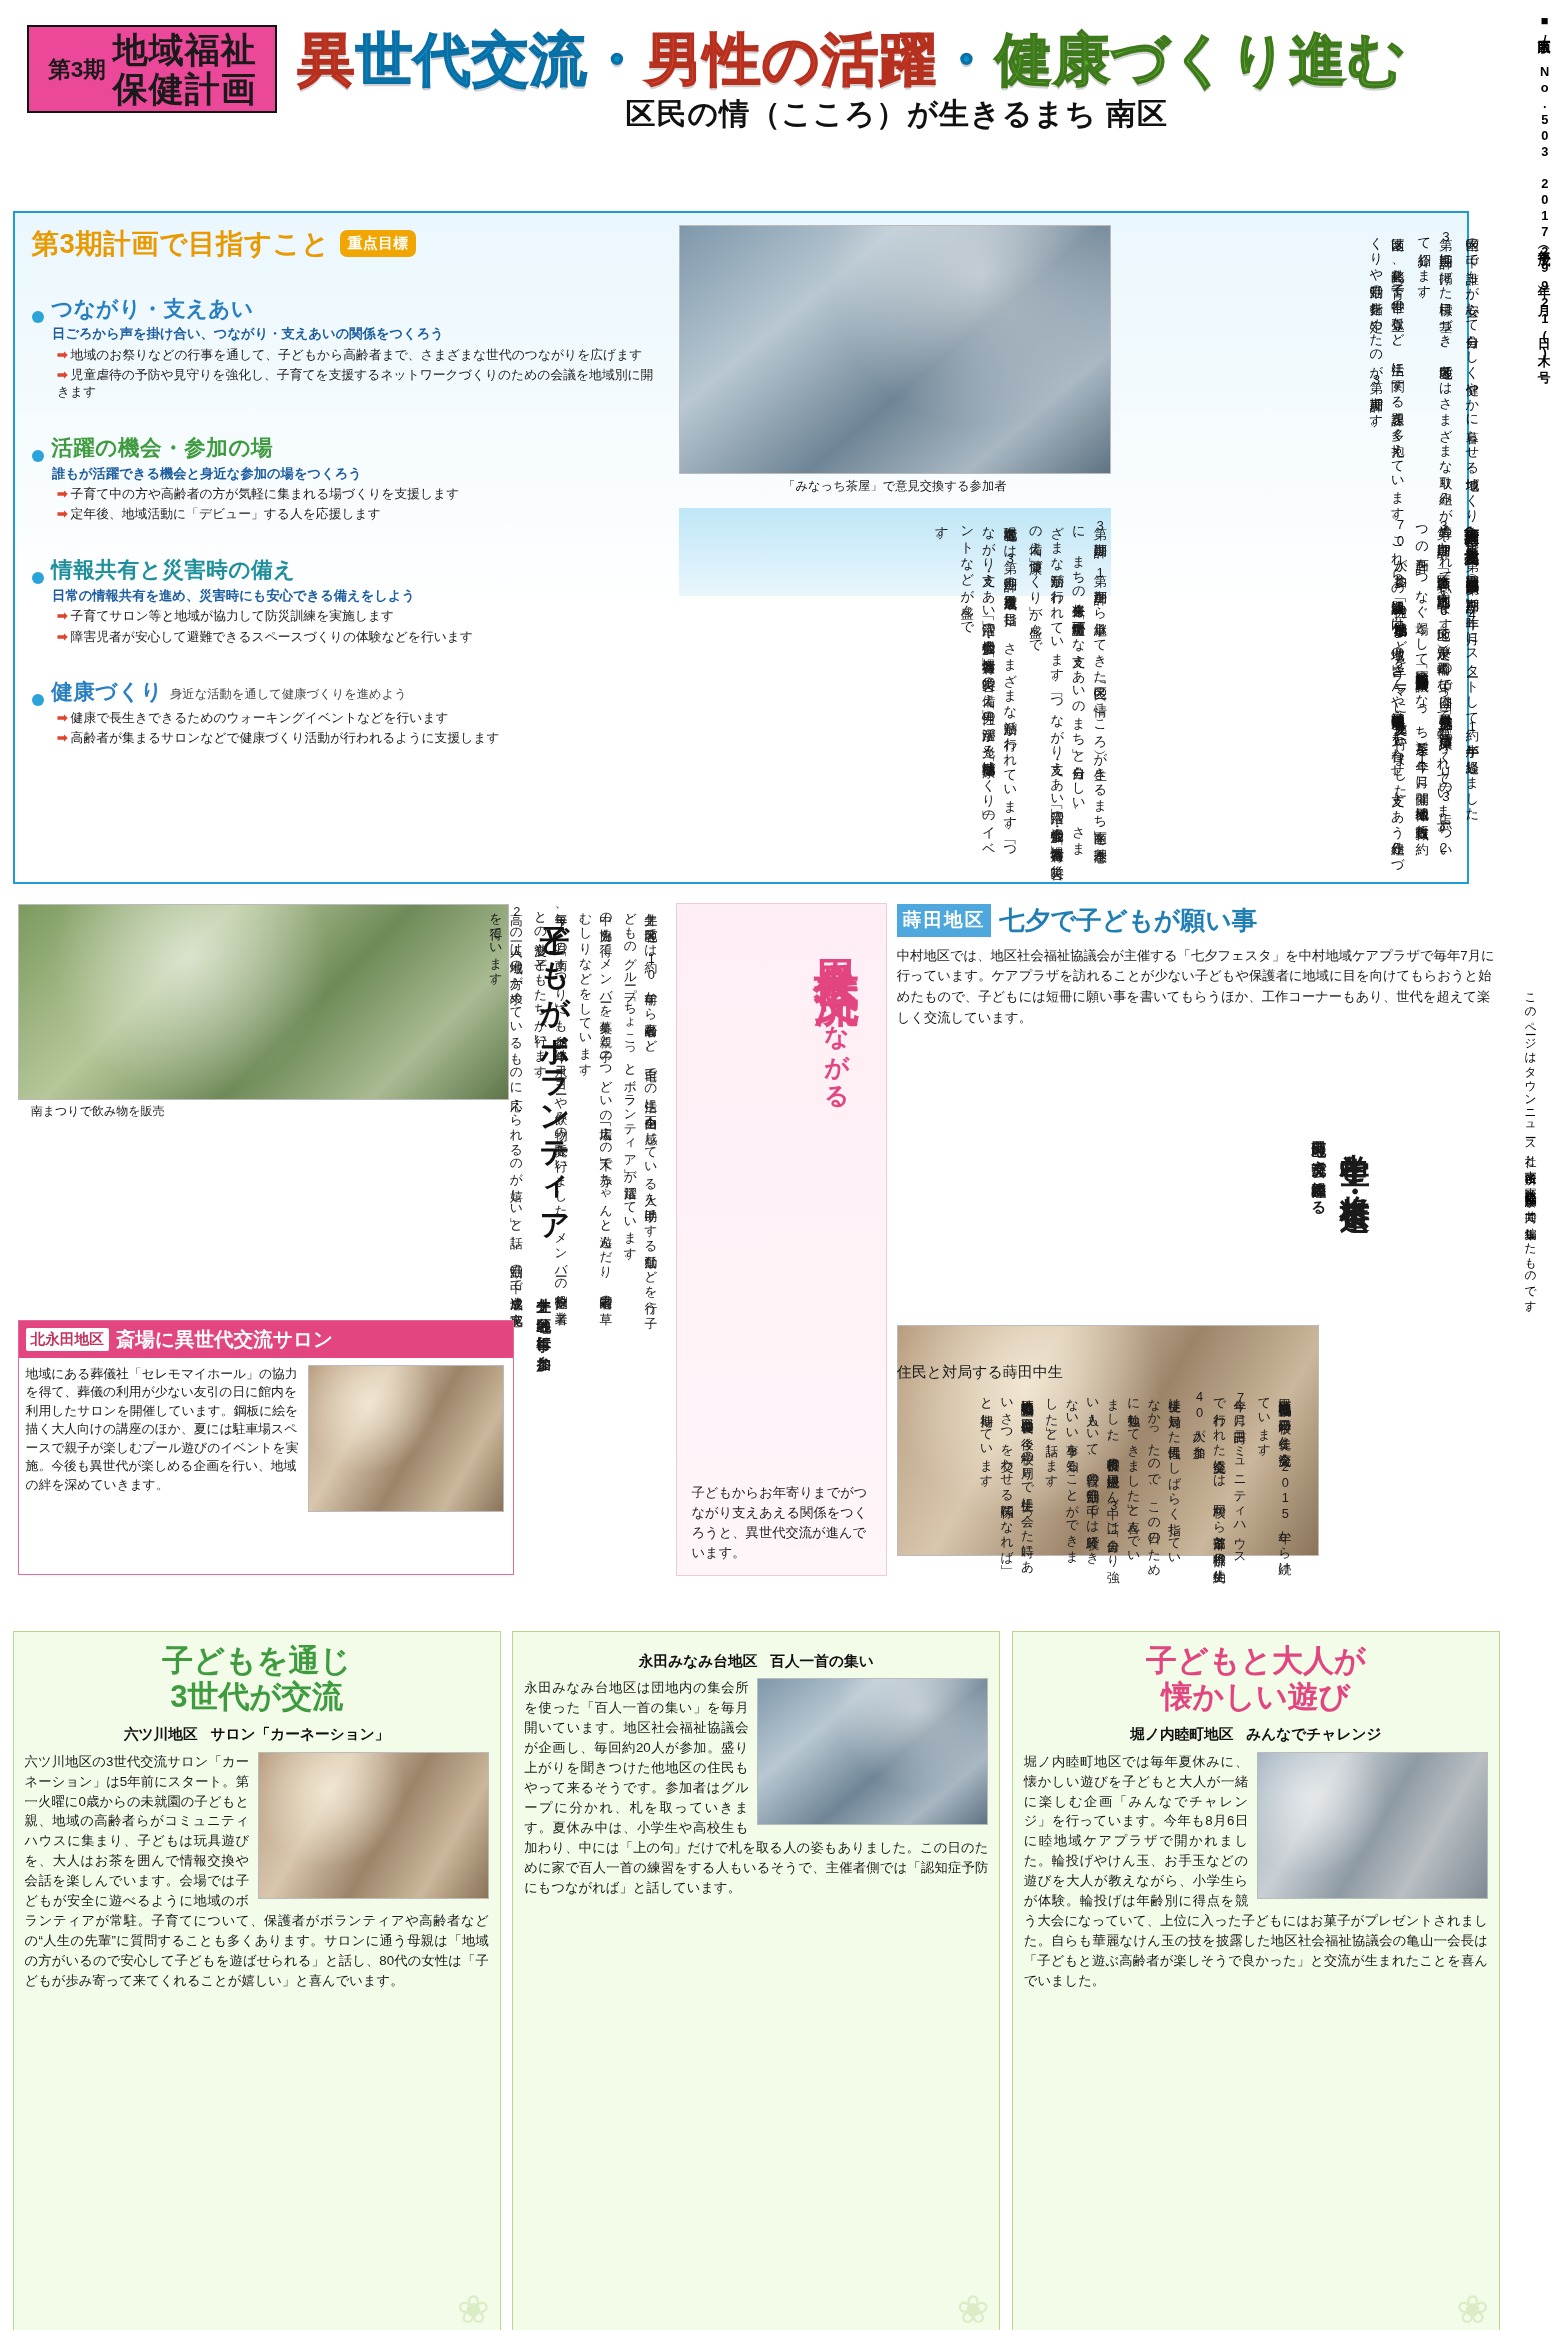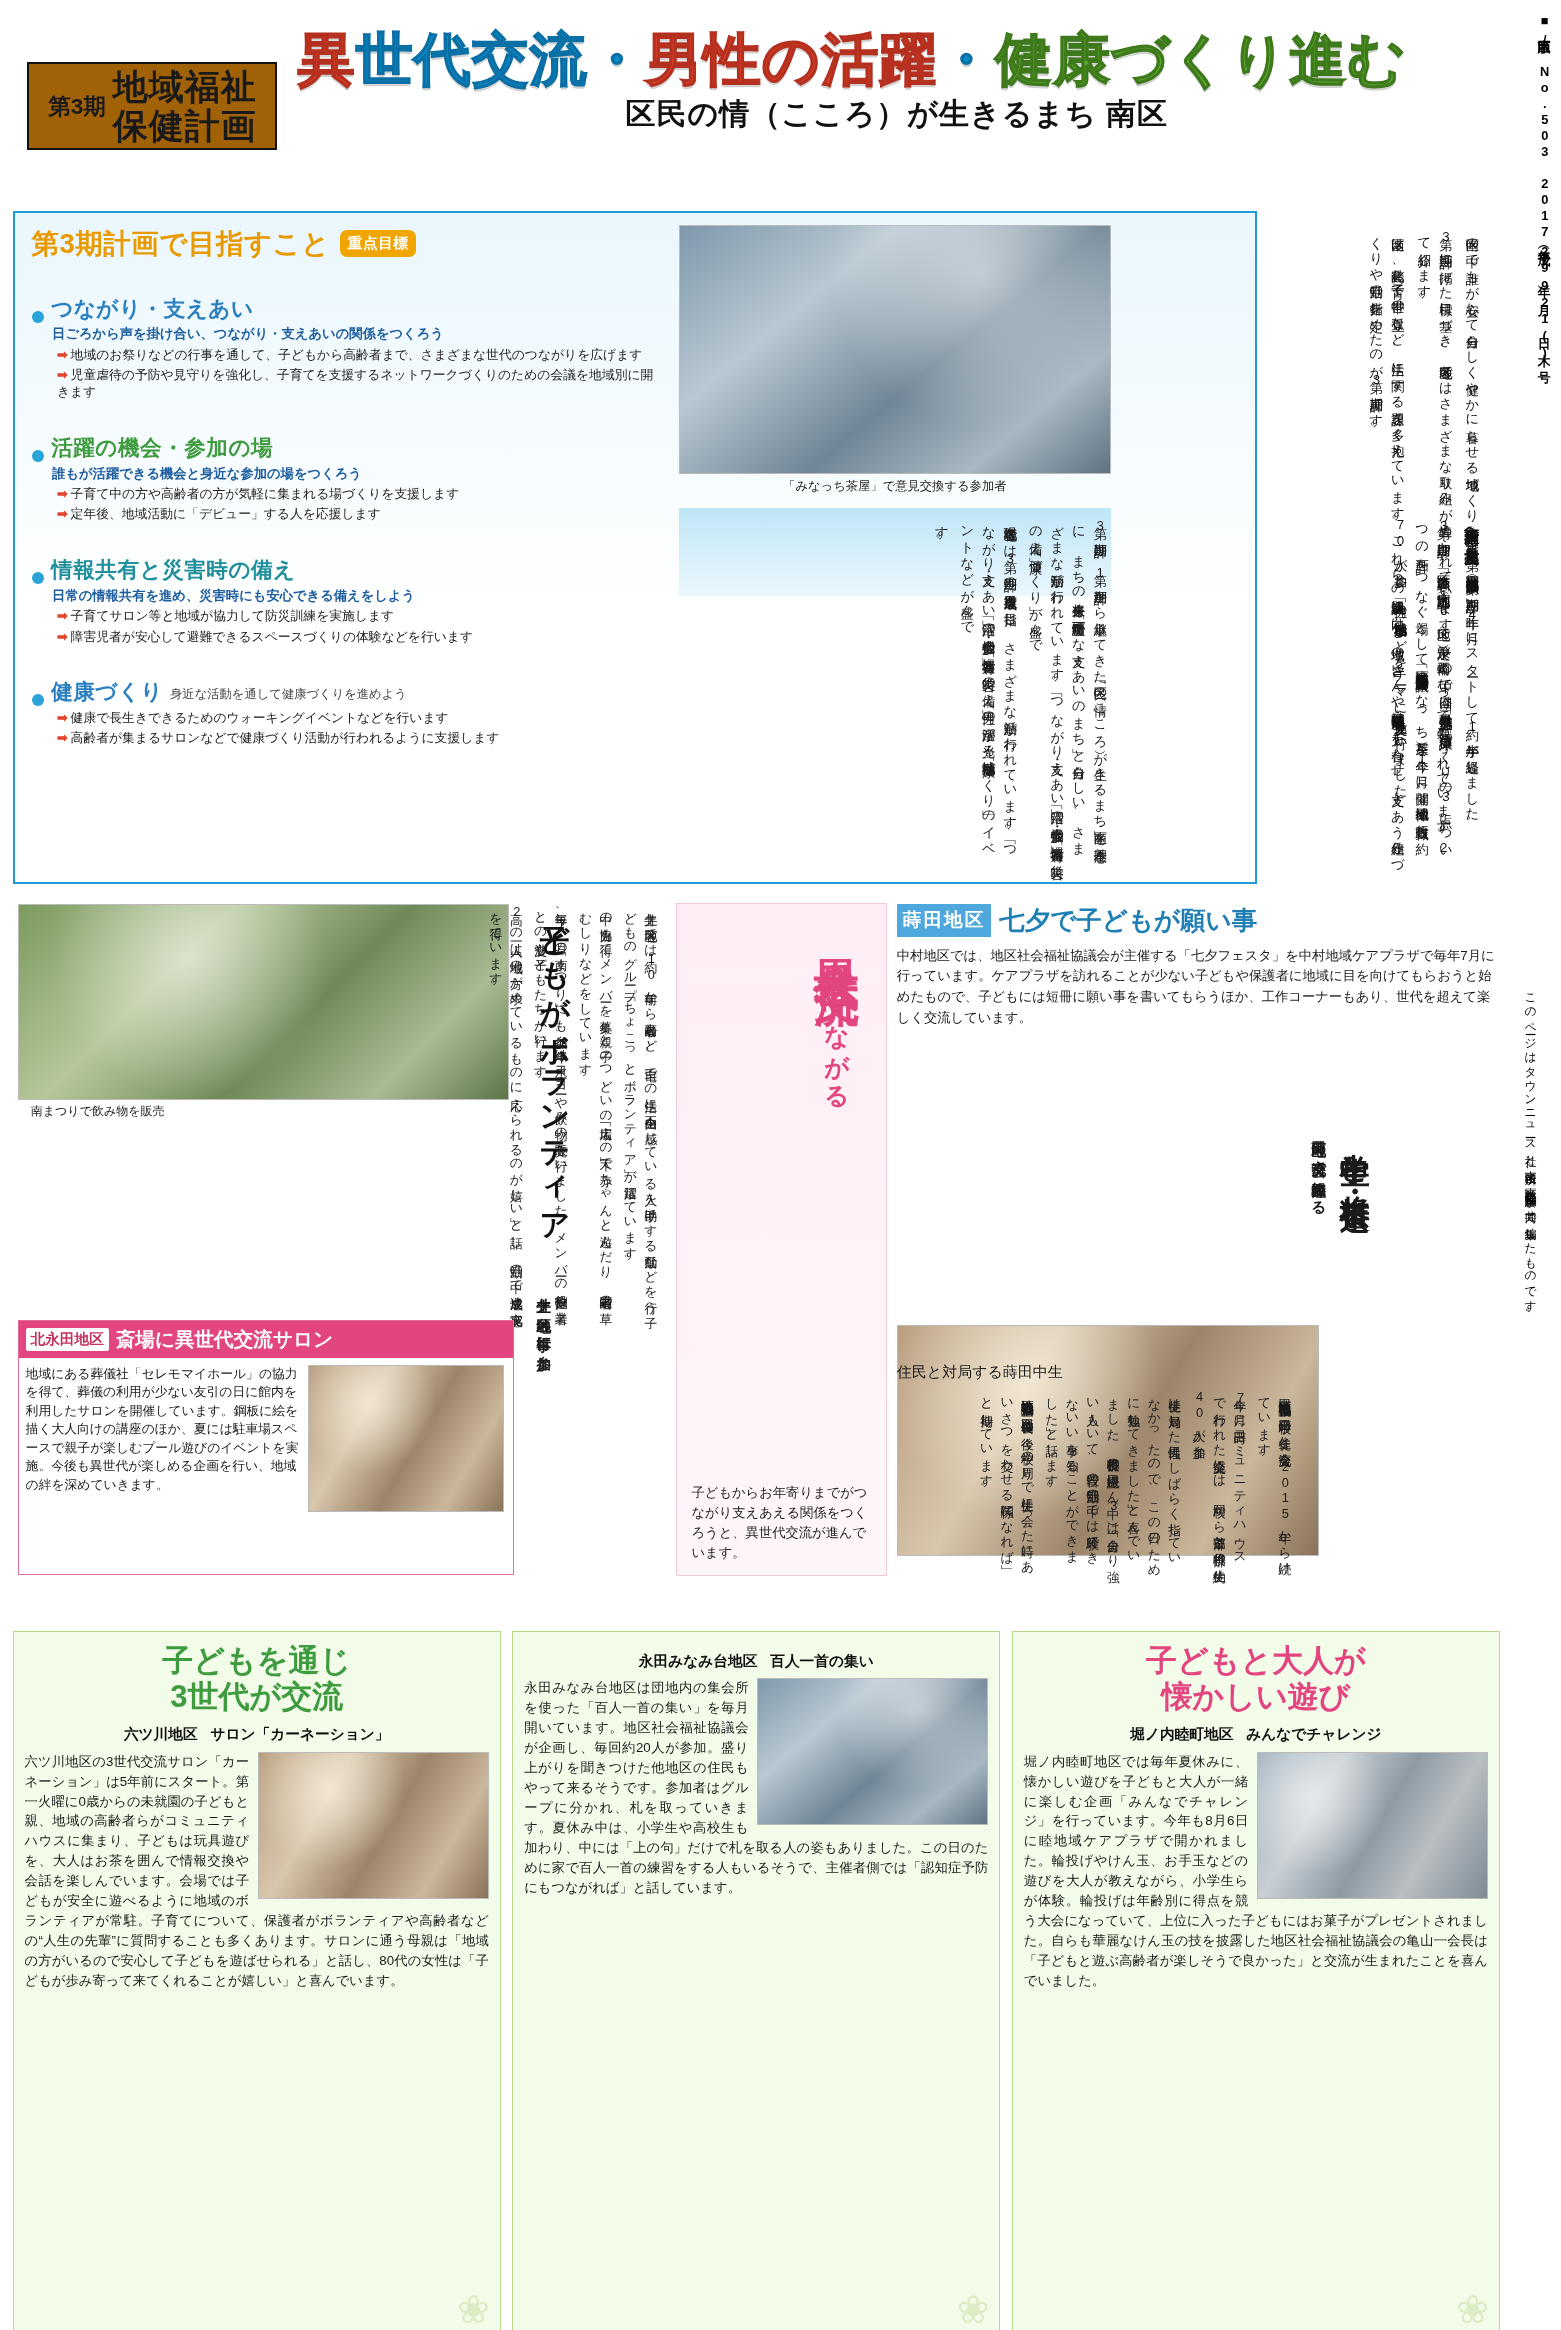--- a/index.html
+++ b/index.html
@@ -20,22 +20,22 @@
     writing-mode: vertical-rl; text-orientation: upright;
     font-size: 12.8px; letter-spacing: 1px; color:#000; line-height:1.1;
   }
   .rail .rail-top { font-weight:bold; }
   .rail .rail-bot { margin-top: 972px; font-size:11.8px; }
 
   
   .masthead { position:absolute; left:12.8px; top:14.7px; width:1483px; height:118px; }
   .badge {
     position:absolute; left:14.7px; top:10.8px; width:250px; height:88px;
-    border: 2.9px solid #111; background:#a16207;
-    display:flex; align-items:center; justify-content:center;margin-top:37px;
+    border: 2.9px solid #111; background:#ec4899;
+    display:flex; align-items:center; justify-content:center;
   }
   .badge-inner { display:flex; align-items:center; }
   .badge-l { font-size:22.6px; font-weight:bold; line-height:1.05; text-align:center; margin-right:6.9px;}
   .badge-r { font-size:35px; font-weight:bold; line-height:1.12; letter-spacing:1px;}
   .headline {
     position:absolute; left:285px; top:6.9px; width:1198px;
     font-size:57px; font-weight:bold; letter-spacing:1px;
     color:#0a8ec9;
     -webkit-text-stroke: 1.5px #0a6fa5;
     text-shadow: 0 2.5px 0 rgba(0,0,0,.18);
@@ -44,21 +44,21 @@
   .headline .hl-red { color:#e2452f; -webkit-text-stroke:1.5px #b5301f; }
   .headline .hl-grn { color:#5cab2e; -webkit-text-stroke:1.5px #3e7a1c; }
   .subhead {
     position:absolute; left:285px; top:79px; width:1198px;
     font-size:30px; font-weight:bold; text-align:center; color:#111;
     letter-spacing:1px;
   }
 
   
   .topbox {
-    position:absolute; left:12.8px; top:211px; width:1244px; height:673px;
+    position:absolute; left:12.8px; top:211px; width:1456px; height:673px;
     border: 2.5px solid #1f9bd6; background:#ffffff;
     background-image: linear-gradient(#eaf7fd, #ffffff 60%);
   }
   .goals { position:absolute; left:16.7px; top:12.8px; width:633px; }
   .goals-title { font-size:27.5px; font-weight:bold; color:#e89a00; letter-spacing:0.5px; display:flex; align-items:center;}
   .goals-title .chip {
     background:#f0a500; color:#fff; font-size:14.7px; padding:3.9px 7.9px; margin-left:10px;
     border-radius:7px; font-weight:bold; letter-spacing:0.5px;
   }
   .goal { margin-top:10.8px; }

